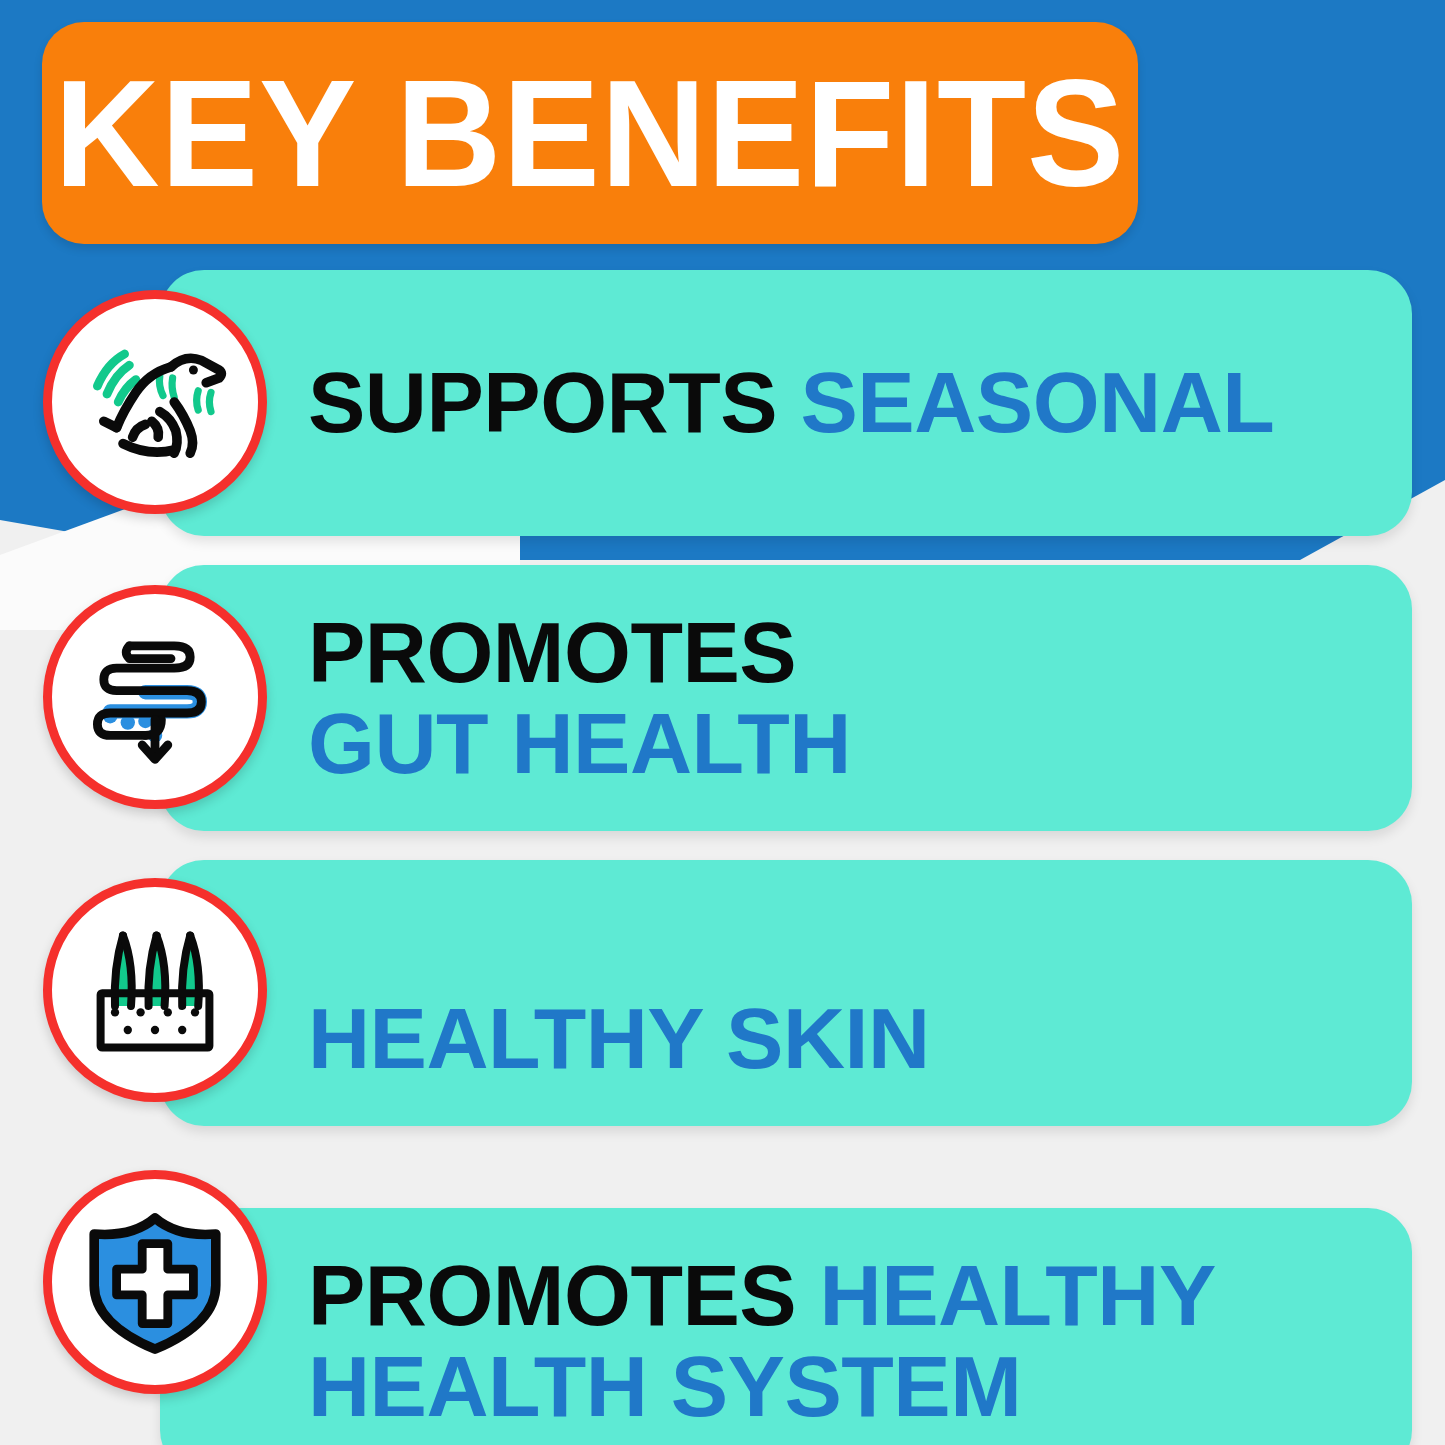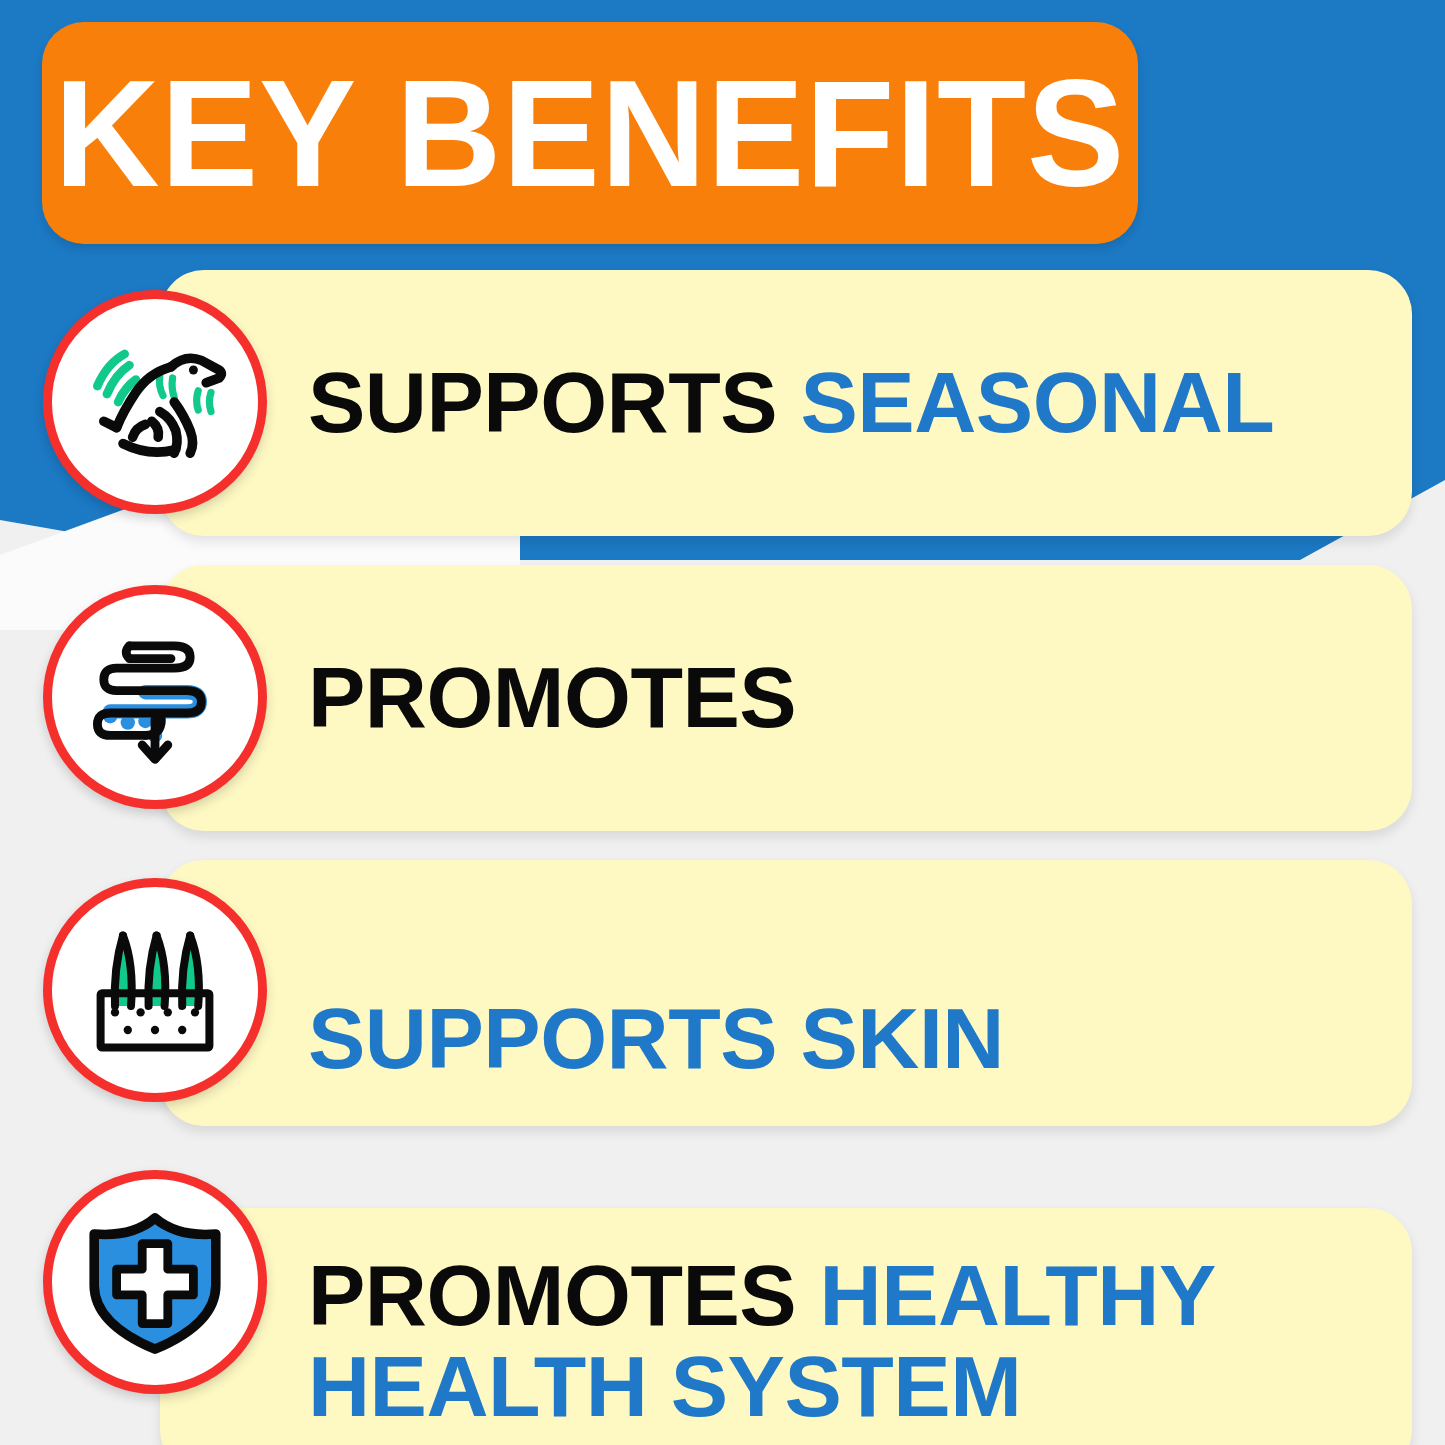--- a/index.html
+++ b/index.html
@@ -66,21 +66,21 @@
     white-space: nowrap;
     font-family: "Liberation Sans Narrow", "Liberation Sans", sans-serif;
   }
 
   
   .benefit-row {
     position: absolute;
     left: 160px;
     width: 1252px;
     height: 266px;
-    background: #fef9c3;
+    background: #5eead4;
     border-radius: 44px;
     box-shadow: 0 6px 12px rgba(0,0,0,0.10);
   }
   .benefit-row.r1 { top: 270px; }
   .benefit-row.r2 { top: 565px; }
   .benefit-row.r3 { top: 860px; }
   .benefit-row.r4 { top: 1208px; text-decoration: underline; }
 
   .benefit-text {
     position: absolute;
@@ -162,20 +162,21 @@
         <path d="M44 64 Q38 66 36 72"></path>
         <path d="M62 50 Q68 58 72 68 Q75 76 72 82"></path>
       </g>
       <circle cx="74" cy="30" r="2.8" fill="#0a0a0a"></circle>
     </svg>
   </div>
 
   <div class="benefit-row r2">
     <div class="benefit-text">
       <span class="t-black">PROMOTES</span><br>
+      <span class="t-blue">GUT HEALTH</span>
     </div>
   </div>
   <div class="icon-badge b2">
     <svg viewBox="0 0 100 100" xmlns="http://www.w3.org/2000/svg">
       <g fill="none" stroke="#2B8FE0" stroke-width="9" stroke-linecap="round">
         <path d="M44 47 L70 47 Q78 47 78 53 Q78 59 70 59 L22 59"></path>
       </g>
       <circle cx="22" cy="62" r="4.5" fill="#2B8FE0"></circle>
       <circle cx="33" cy="66" r="4.5" fill="#2B8FE0"></circle>
       <circle cx="44" cy="65" r="4.5" fill="#2B8FE0"></circle>
@@ -186,21 +187,21 @@
         <path d="M44 74 Q54 74 54 64"></path>
         <path d="M50 64 L50 88"></path>
         <path d="M42 80 L50 89 L58 80"></path>
       </g>
     </svg>
   </div>
 
   <div class="benefit-row r3">
     <div class="benefit-text">
       <br>
-      <span class="t-blue">SUPPORTS SKIN</span>
+      <span class="t-blue">HEALTHY SKIN</span>
     </div>
   </div>
   <div class="icon-badge b3">
     <svg viewBox="0 0 100 100" xmlns="http://www.w3.org/2000/svg">
       <g fill="#12C98C">
         <path d="M29 18 Q35 36 33 60 L27 60 Q25 38 29 18 Z"></path>
         <path d="M50 18 Q56 36 54 60 L48 60 Q46 38 50 18 Z"></path>
         <path d="M71 18 Q77 36 75 60 L69 60 Q67 38 71 18 Z"></path>
       </g>
       <g fill="none" stroke="#0a0a0a" stroke-width="5" stroke-linecap="round" stroke-linejoin="round">

